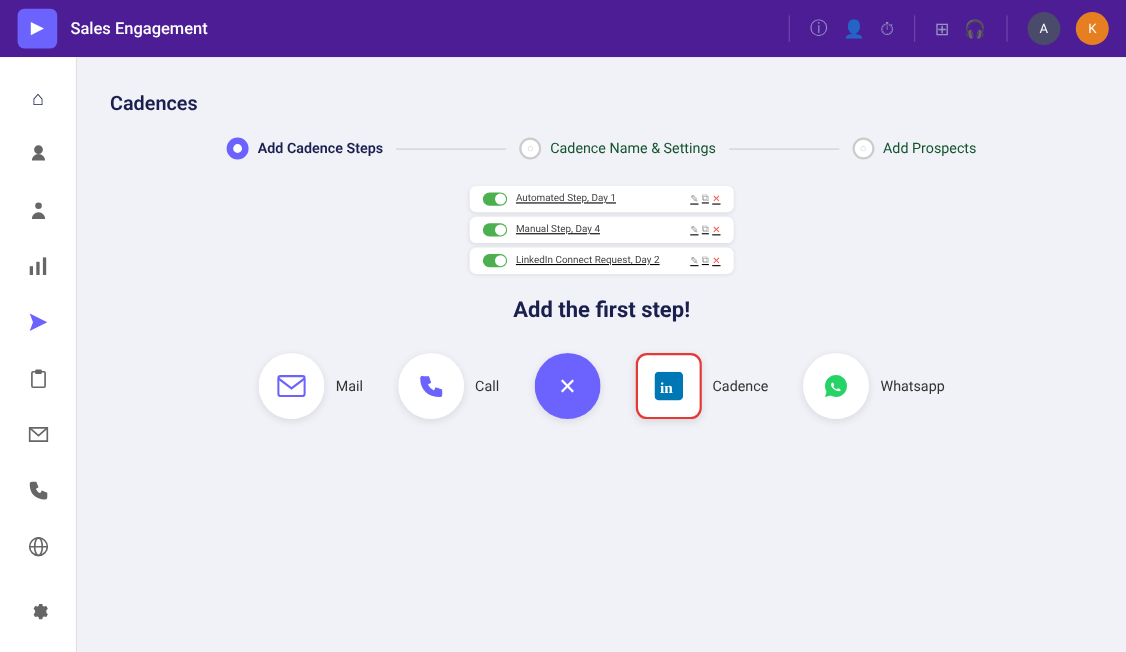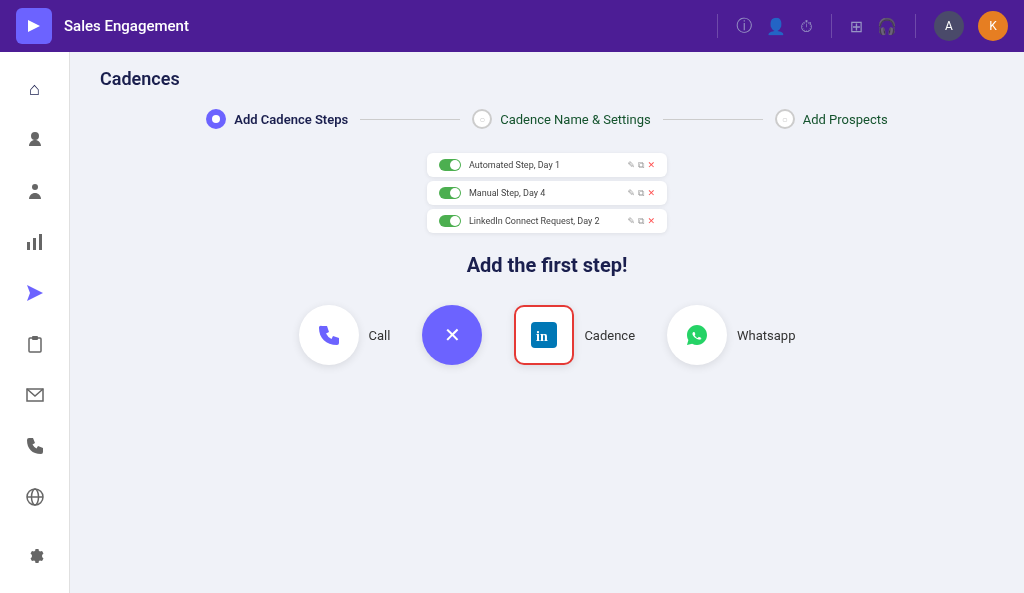--- a/index.html
+++ b/index.html
@@ -101,21 +101,21 @@
       transition: background 0.2s;
     }
     .sidebar-item.active { color: #1a1f4e; }
     .sidebar-item.active-send { color: #6c63ff; }
     .sidebar-spacer { flex: 1; }
 
     
     .main {
       flex: 1;
       background: #f0f2f8;
-      padding: 16px 30px;
+      padding: 32px 30px;
       overflow: auto;
     }
 
     .page-title {
       font-size: 18px;
       font-weight: 600;
       color: #1a1f4e;
       margin-bottom: 20px;
     }
 
@@ -166,20 +166,21 @@
       margin: 0 12px;
     }
 
     
     .preview-area {
       display: flex;
       flex-direction: column;
       align-items: center;
       margin-bottom: 20px;
       gap: 4px;
+      text-decoration: underline;
     }
     .preview-card {
       background: white;
       border-radius: 6px;
       padding: 6px 12px;
       display: flex;
       align-items: center;
       gap: 8px;
       width: 240px;
       box-shadow: 0 1px 4px rgba(0,0,0,0.08);
@@ -412,20 +413,29 @@
           <span>⧉</span>
           <span class="preview-x">✕</span>
         </div>
       </div>
     </div>
 
     <div class="step-main-title">Add the first step!</div>
 
     <div class="step-options">
 
+      <div class="step-option">
+        <div class="step-option-icon">
+          <svg width="26" height="20" viewBox="0 0 26 20" fill="#6c63ff">
+              <rect x="1" y="1" width="24" height="18" rx="2" stroke="#6c63ff" stroke-width="2" fill="none"></rect>
+              <path d="M1 3l12 9 12-9" stroke="#6c63ff" stroke-width="2" fill="none"></path>
+            </svg>
+        </div>
+        <span class="step-option-label">Mail</span>
+      </div>
 
 
       <div class="step-option">
         <div class="step-option-icon">
           <svg width="22" height="22" viewBox="0 0 22 22" fill="#6c63ff">
               <path d="M4 2h5l2 6-3 1.5a12 12 0 005.5 5.5L15 12l6 2v5a2 2 0 01-2 2C8 21 1 14 1 4a2 2 0 013-2z"></path>
             </svg>
         </div>
         <span class="step-option-label">Call</span>
       </div>

